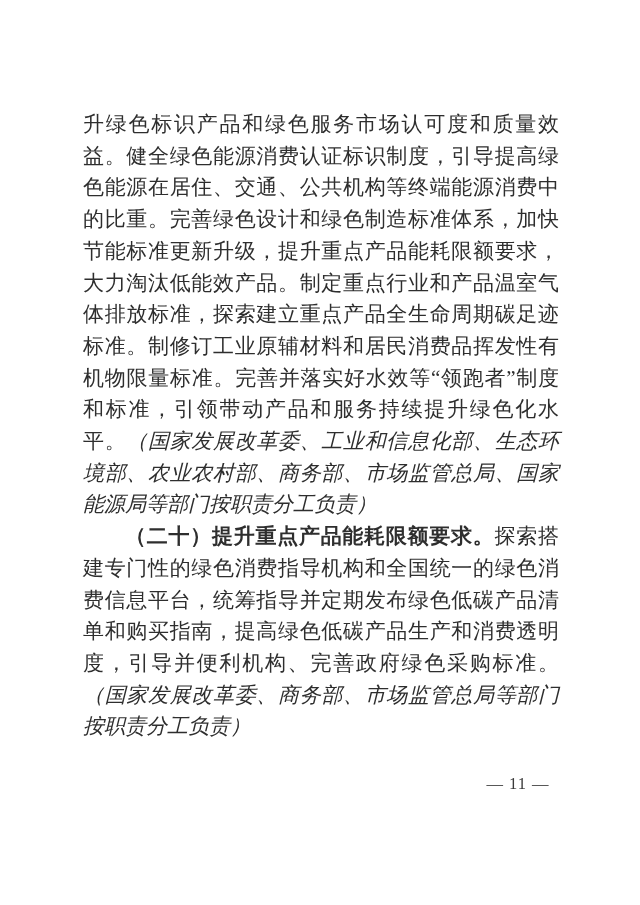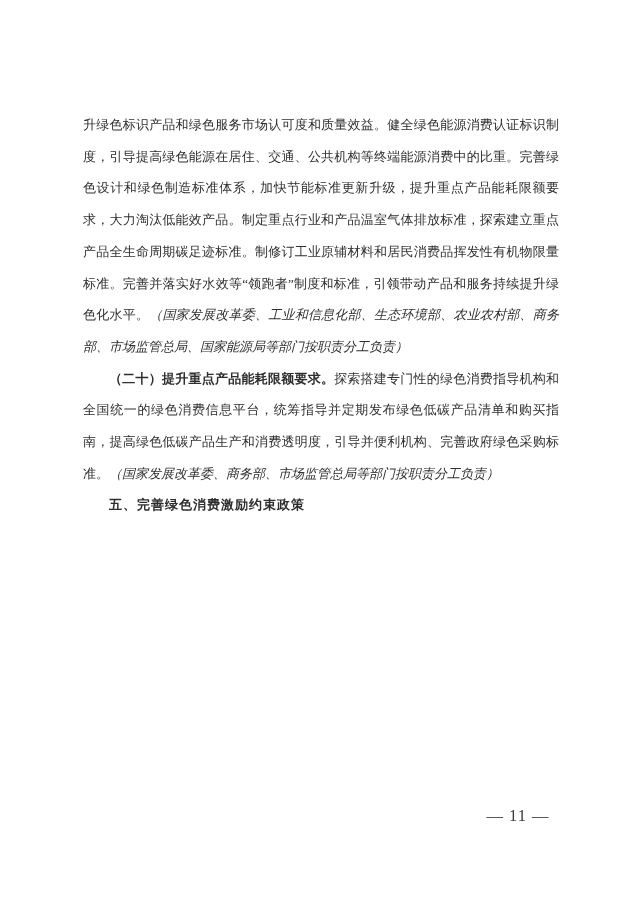--- a/index.html
+++ b/index.html
@@ -14,21 +14,21 @@
     background: #ffffff;
     overflow: hidden;
     font-family: "Liberation Serif", "DejaVu Serif", serif;
     color: #2e2e2e;
   }
   .text-body {
     position: absolute;
     left: 83px;
     top: 109px;
     width: 476px;
-    font-size: 13px;
+    font-size: 21px;
     line-height: 31.7px;
     text-align: justify;
     text-justify: inter-ideograph;
   }
   .para {
     margin: 0;
     padding: 0;
     text-align: justify;
   }
   .para.indent {
@@ -43,34 +43,33 @@
     font-weight: normal;
   }
   .run-bold {
     font-weight: bold;
   }
   .run-kaiti {
     font-style: italic;
   }
   .footer {
     position: absolute;
-    top: 806px;
+    top: 774px;
     left: 483px;
     width: 70px;
     font-size: 16.5px;
     line-height: 20px;
     text-align: center;
     color: #3a3a3a;
     letter-spacing: 1px;
     white-space: nowrap;
   }
 </style>
 </head>
 <body>
 
 <div class="page">
   <div class="text-body">
       <p class="para"><span class="run-normal">升绿色标识产品和绿色服务市场认可度和质量效益。健全绿色能源消费认证标识制度，引导提高绿色能源在居住、交通、公共机构等终端能源消费中的比重。完善绿色设计和绿色制造标准体系，加快节能标准更新升级，提升重点产品能耗限额要求，大力淘汰低能效产品。制定重点行业和产品温室气体排放标准，探索建立重点产品全生命周期碳足迹标准。制修订工业原辅材料和居民消费品挥发性有机物限量标准。完善并落实好水效等“领跑者”制度和标准，引领带动产品和服务持续提升绿色化水平。</span><span class="run-kaiti">（国家发展改革委、工业和信息化部、生态环境部、农业农村部、商务部、市场监管总局、国家能源局等部门按职责分工负责）</span></p>
       <p class="para indent"><span class="run-bold">（二十）提升重点产品能耗限额要求。</span><span class="run-normal">探索搭建专门性的绿色消费指导机构和全国统一的绿色消费信息平台，统筹指导并定期发布绿色低碳产品清单和购买指南，提高绿色低碳产品生产和消费透明度，引导并便利机构、完善政府绿色采购标准。</span><span class="run-kaiti">（国家发展改革委、商务部、市场监管总局等部门按职责分工负责）</span></p>
-      <p class="para indent heading"><span class="run-bold">五、完善绿色消费激励约束政策</span></p>
     </div>
   <div class="footer">— 11 —</div>
 </div>
 
 </body></html>

